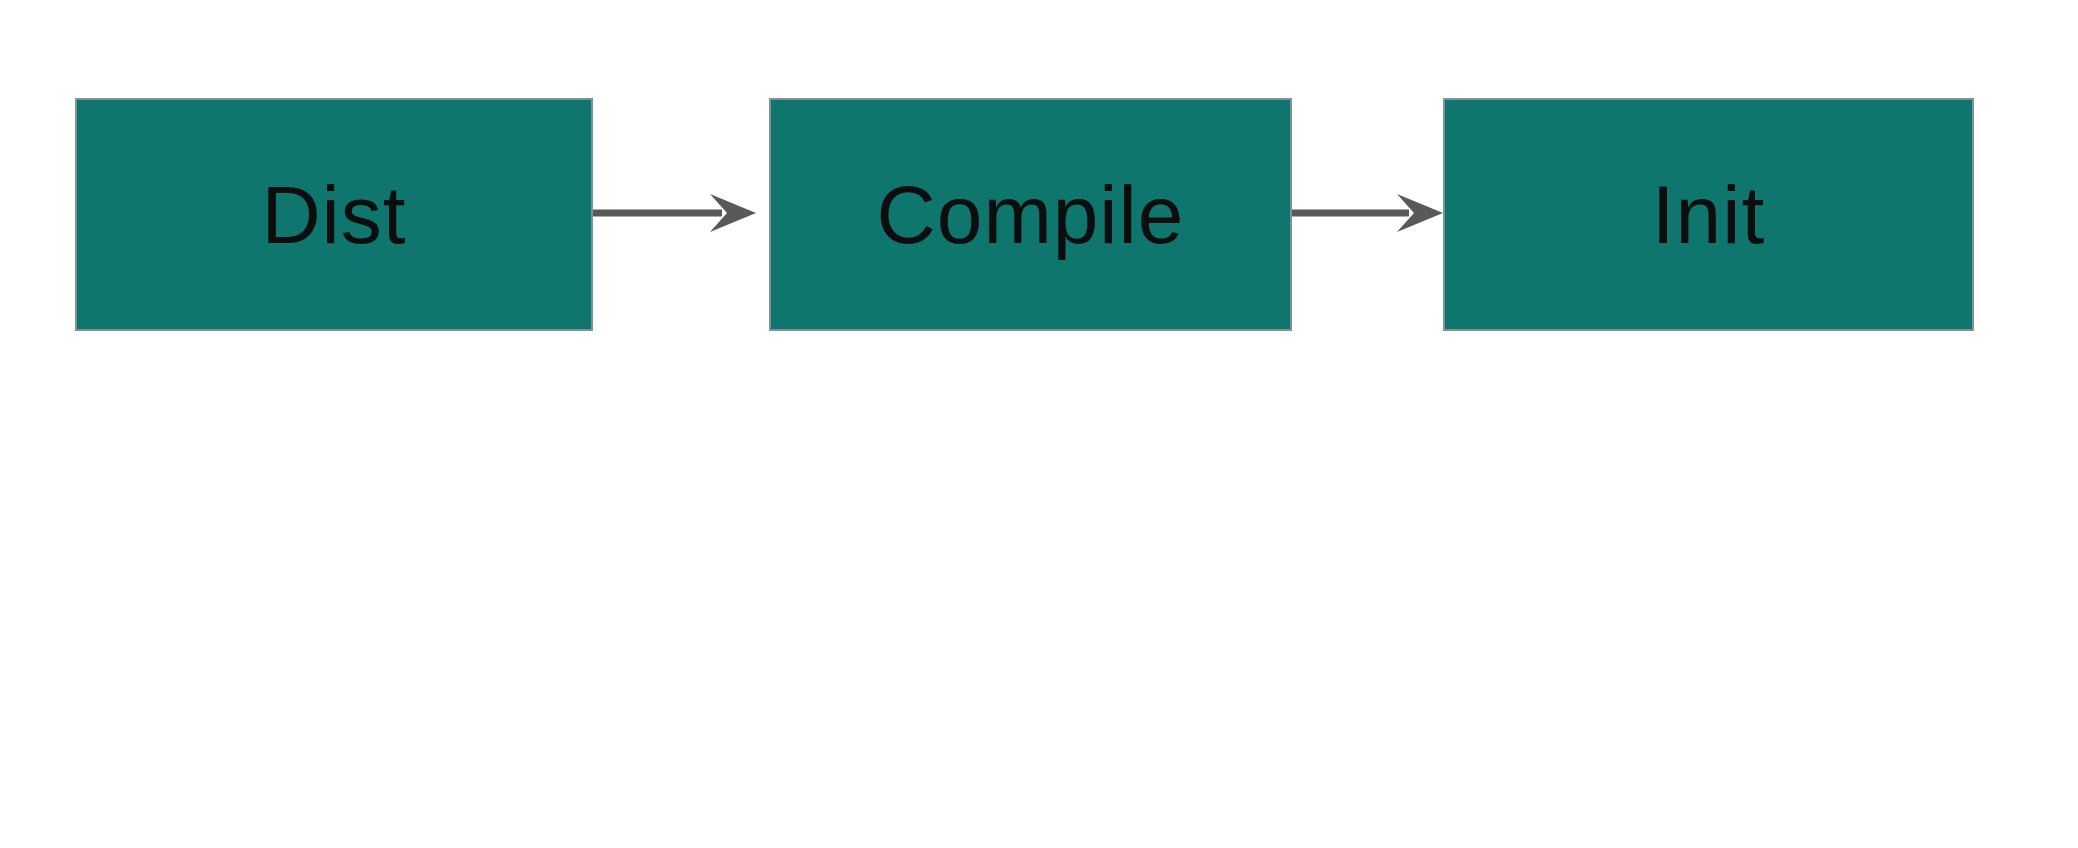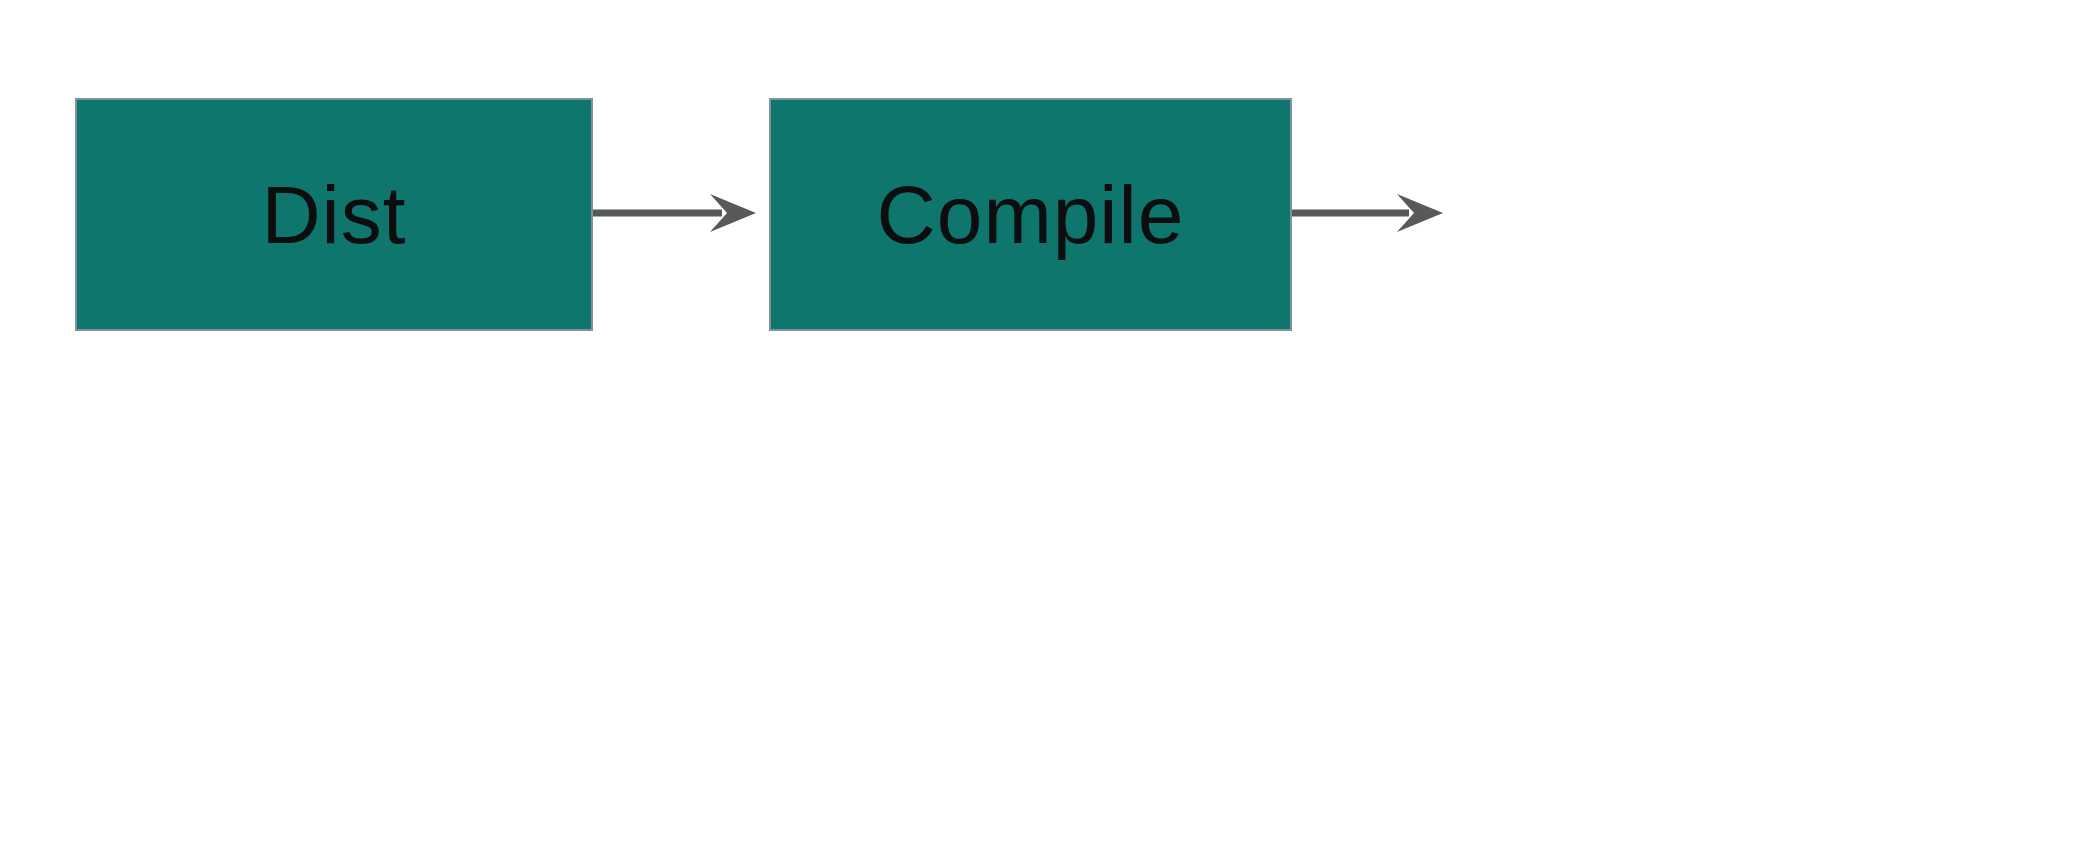--- a/index.html
+++ b/index.html
@@ -64,15 +64,18 @@
   </svg>
 
   <div class="node node-dist">
     <span class="node-label">Dist</span>
   </div>
 
   <div class="node node-compile">
     <span class="node-label">Compile</span>
   </div>
 
+  <div class="node node-init">
+    <span class="node-label">Init</span>
+  </div>
 
 
 </div>
 
 </body></html>

